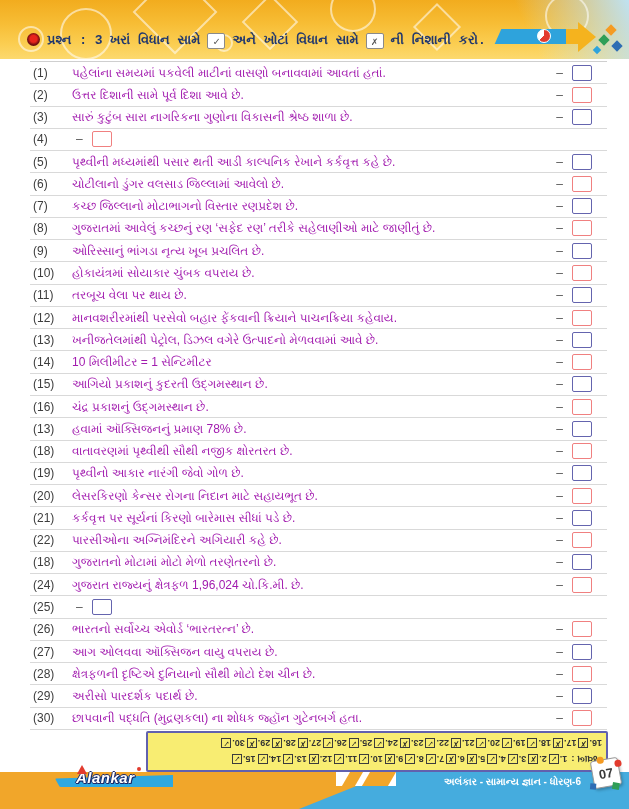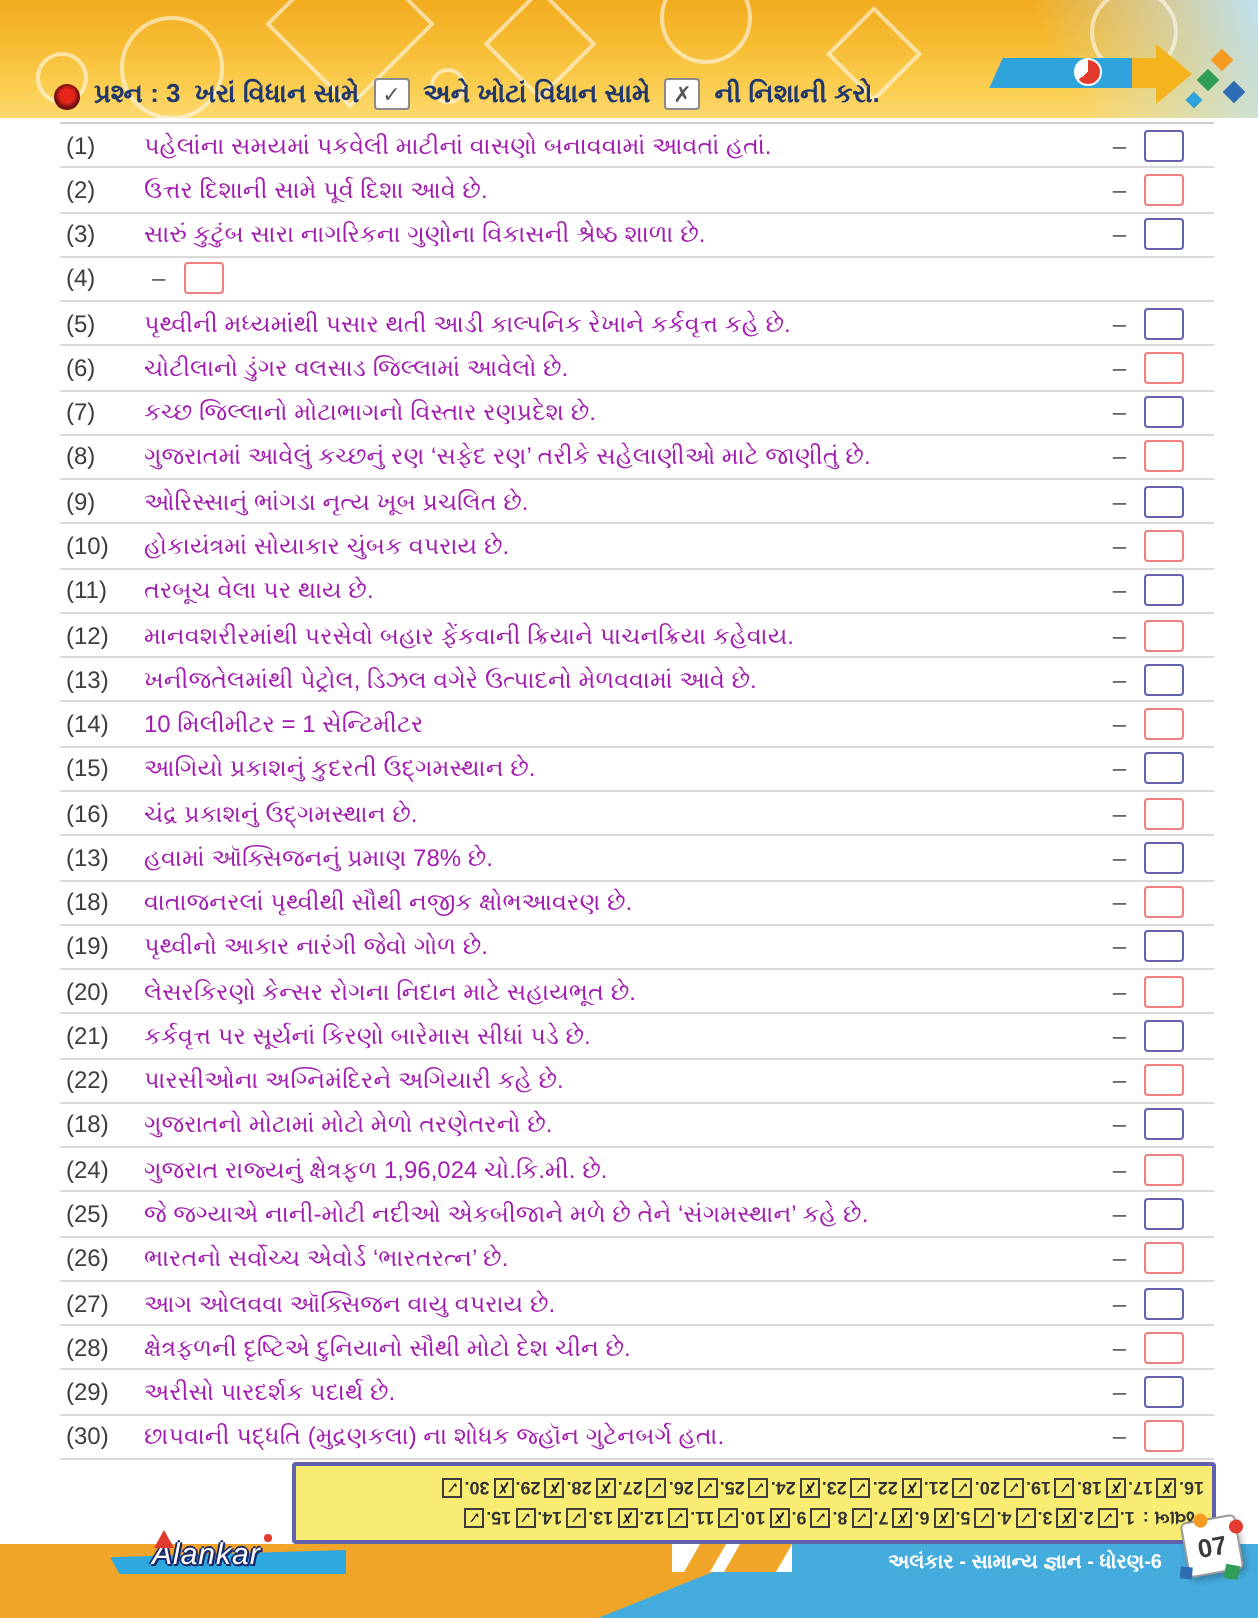--- a/index.html
+++ b/index.html
@@ -30,21 +30,21 @@
   .banner-arrow { position:absolute; left:578px; top:22px; width:0; height:0;
     border-top:15px solid transparent; border-bottom:15px solid transparent; border-left:18px solid #F5B31E; }
   .banner-arrow-tail { position:absolute; left:566px; top:29px; width:14px; height:15px; background:#F5B31E; }
   .gem { position:absolute; width:8px; height:8px; transform:rotate(45deg); }
   .g1 { left:600px; top:36px; background:#2F9E57; }
   .g2 { left:613px; top:42px; background:#2E6DB4; }
   .g3 { left:607px; top:26px; background:#F59B22; }
   .g4 { left:594px; top:47px; background:#2EA3DC; width:6px; height:6px; }
 
   
-  .instruction { position:absolute; left:27px; top:33px; height:22px; display:flex; align-items:flex-end; gap:7px; }
+  .instruction { position:absolute; left:27px; top:33px; height:22px; display:flex; align-items:flex-start; gap:7px;font-family:Liberation Mono, monospace; }
   .bullet { width:13px; height:13px; border-radius:50%;
     background:radial-gradient(circle at 50% 45%, #E8251B 0 35%, #7A1010 60%, #3c0808 100%); flex:none; }
   .instr-txt { font-size:13px; font-weight:bold; color:#21386E; white-space:nowrap; }
   .sym-box { width:18px; height:16px; background:#fff; border:1.5px solid #8a8a8a; border-radius:2px;
     display:inline-flex; align-items:center; justify-content:center; font-size:11px; font-weight:bold; color:#555; flex:none; }
 
   
   .qlist { position:absolute; left:30px; top:61px; width:577px; height:669px;
     display:flex; flex-direction:column; border-top:1px solid #cfcfcf; }
   .q-row { flex:1; display:flex; align-items:center; border-bottom:1px solid #d9d9d9; }
@@ -71,21 +71,21 @@
   .footer { position:absolute; left:0; top:772px; width:629px; height:37px; background:#F1A62A; }
   .footer-blue { position:absolute; right:0; top:0; width:330px; height:37px; background:#45ACDE;
     clip-path:polygon(28% 0, 100% 0, 100% 100%, 0 100%); }
   .slash-bg { position:absolute; left:336px; top:0; width:60px; height:14px; background:#fff; }
   .slash { position:absolute; top:0; height:14px; background:#F1A62A; transform:skewX(-30deg); }
   .s1 { left:10px; width:13px; }
   .s2 { left:30px; width:26px; }
   .series-title { position:absolute; right:48px; top:4px; font-size:10px; font-weight:bold; color:#ffffff; white-space:nowrap; }
   .swoosh { position:absolute; left:55px; top:3px; width:118px; height:12px; background:#2FA8E0;
     clip-path:polygon(0 30%, 100% 0, 100% 100%, 4% 100%); border-radius:6px 0 0 6px; }
-  .logo { position:absolute; left:76px; top:-3px; font-size:15px; font-style:italic; font-weight:normal; color:#fff; letter-spacing:.5px;
+  .logo { position:absolute; left:76px; top:-3px; font-size:15px; font-style:italic; font-weight:bold; color:#fff; letter-spacing:.5px;
     text-shadow:-1px 0 0 #1b2a6b, 1px 0 0 #1b2a6b, 0 -1px 0 #1b2a6b, 0 1px 0 #1b2a6b, 1px 1px 0 #1b2a6b; }
   .logo-flame { position:absolute; left:1px; top:-4px; width:0; height:0;
     border-left:5px solid transparent; border-right:5px solid transparent; border-bottom:9px solid #E23B2E; }
   .logo-dot { position:absolute; right:-6px; top:-2px; width:4px; height:4px; border-radius:50%; background:#E23B2E; }
   .page-flip { position:absolute; left:592px; top:-13px; width:28px; height:28px; background:#ffffff;
     border:1px solid #9a9a9a; border-radius:3px; transform:rotate(-10deg);
     box-shadow:1px 2px 3px rgba(0,0,0,.25); display:flex; align-items:center; justify-content:center; }
   .page-num { font-size:13px; font-weight:bold; color:#3a3a3a; }
   .pd { position:absolute; }
   .pd-orange { left:6px; top:-4px; width:7px; height:7px; border-radius:50%; background:#F59B22; }
@@ -243,21 +243,21 @@
 
       <div class="q-row">
         <span class="q-no">(13)</span>
         <span class="q-text">હવામાં ઑક્સિજનનું પ્રમાણ 78% છે.</span>
         <span class="q-dash">–</span>
         <span class="q-box parity-odd"></span>
       </div>
 
       <div class="q-row">
         <span class="q-no">(18)</span>
-        <span class="q-text">વાતાજનરલાં પૃથ્વીથી સૌથી નજીક ક્ષોભઆવરણ છે.</span>
+        <span class="q-text">વાતાવરણમાં પૃથ્વીથી સૌથી નજીક ક્ષોરતરત છે.</span>
         <span class="q-dash">–</span>
         <span class="q-box parity-even"></span>
       </div>
 
       <div class="q-row">
         <span class="q-no">(19)</span>
         <span class="q-text">પૃથ્વીનો આકાર નારંગી જેવો ગોળ છે.</span>
         <span class="q-dash">–</span>
         <span class="q-box parity-odd"></span>
       </div>
@@ -292,21 +292,20 @@
 
       <div class="q-row">
         <span class="q-no">(24)</span>
         <span class="q-text">ગુજરાત રાજ્યનું ક્ષેત્રફળ 1,96,024 ચો.કિ.મી. છે.</span>
         <span class="q-dash">–</span>
         <span class="q-box parity-even"></span>
       </div>
 
       <div class="q-row">
         <span class="q-no">(25)</span>
-        <span class="q-text">જે જગ્યાએ નાની-મોટી નદીઓ એકબીજાને મળે છે તેને ‘સંગમસ્થાન’ કહે છે.</span>
         <span class="q-dash">–</span>
         <span class="q-box parity-odd"></span>
       </div>
 
       <div class="q-row">
         <span class="q-no">(26)</span>
         <span class="q-text">ભારતનો સર્વોચ્ચ એવોર્ડ ‘ભારતરત્ન’ છે.</span>
         <span class="q-dash">–</span>
         <span class="q-box parity-even"></span>
       </div>

